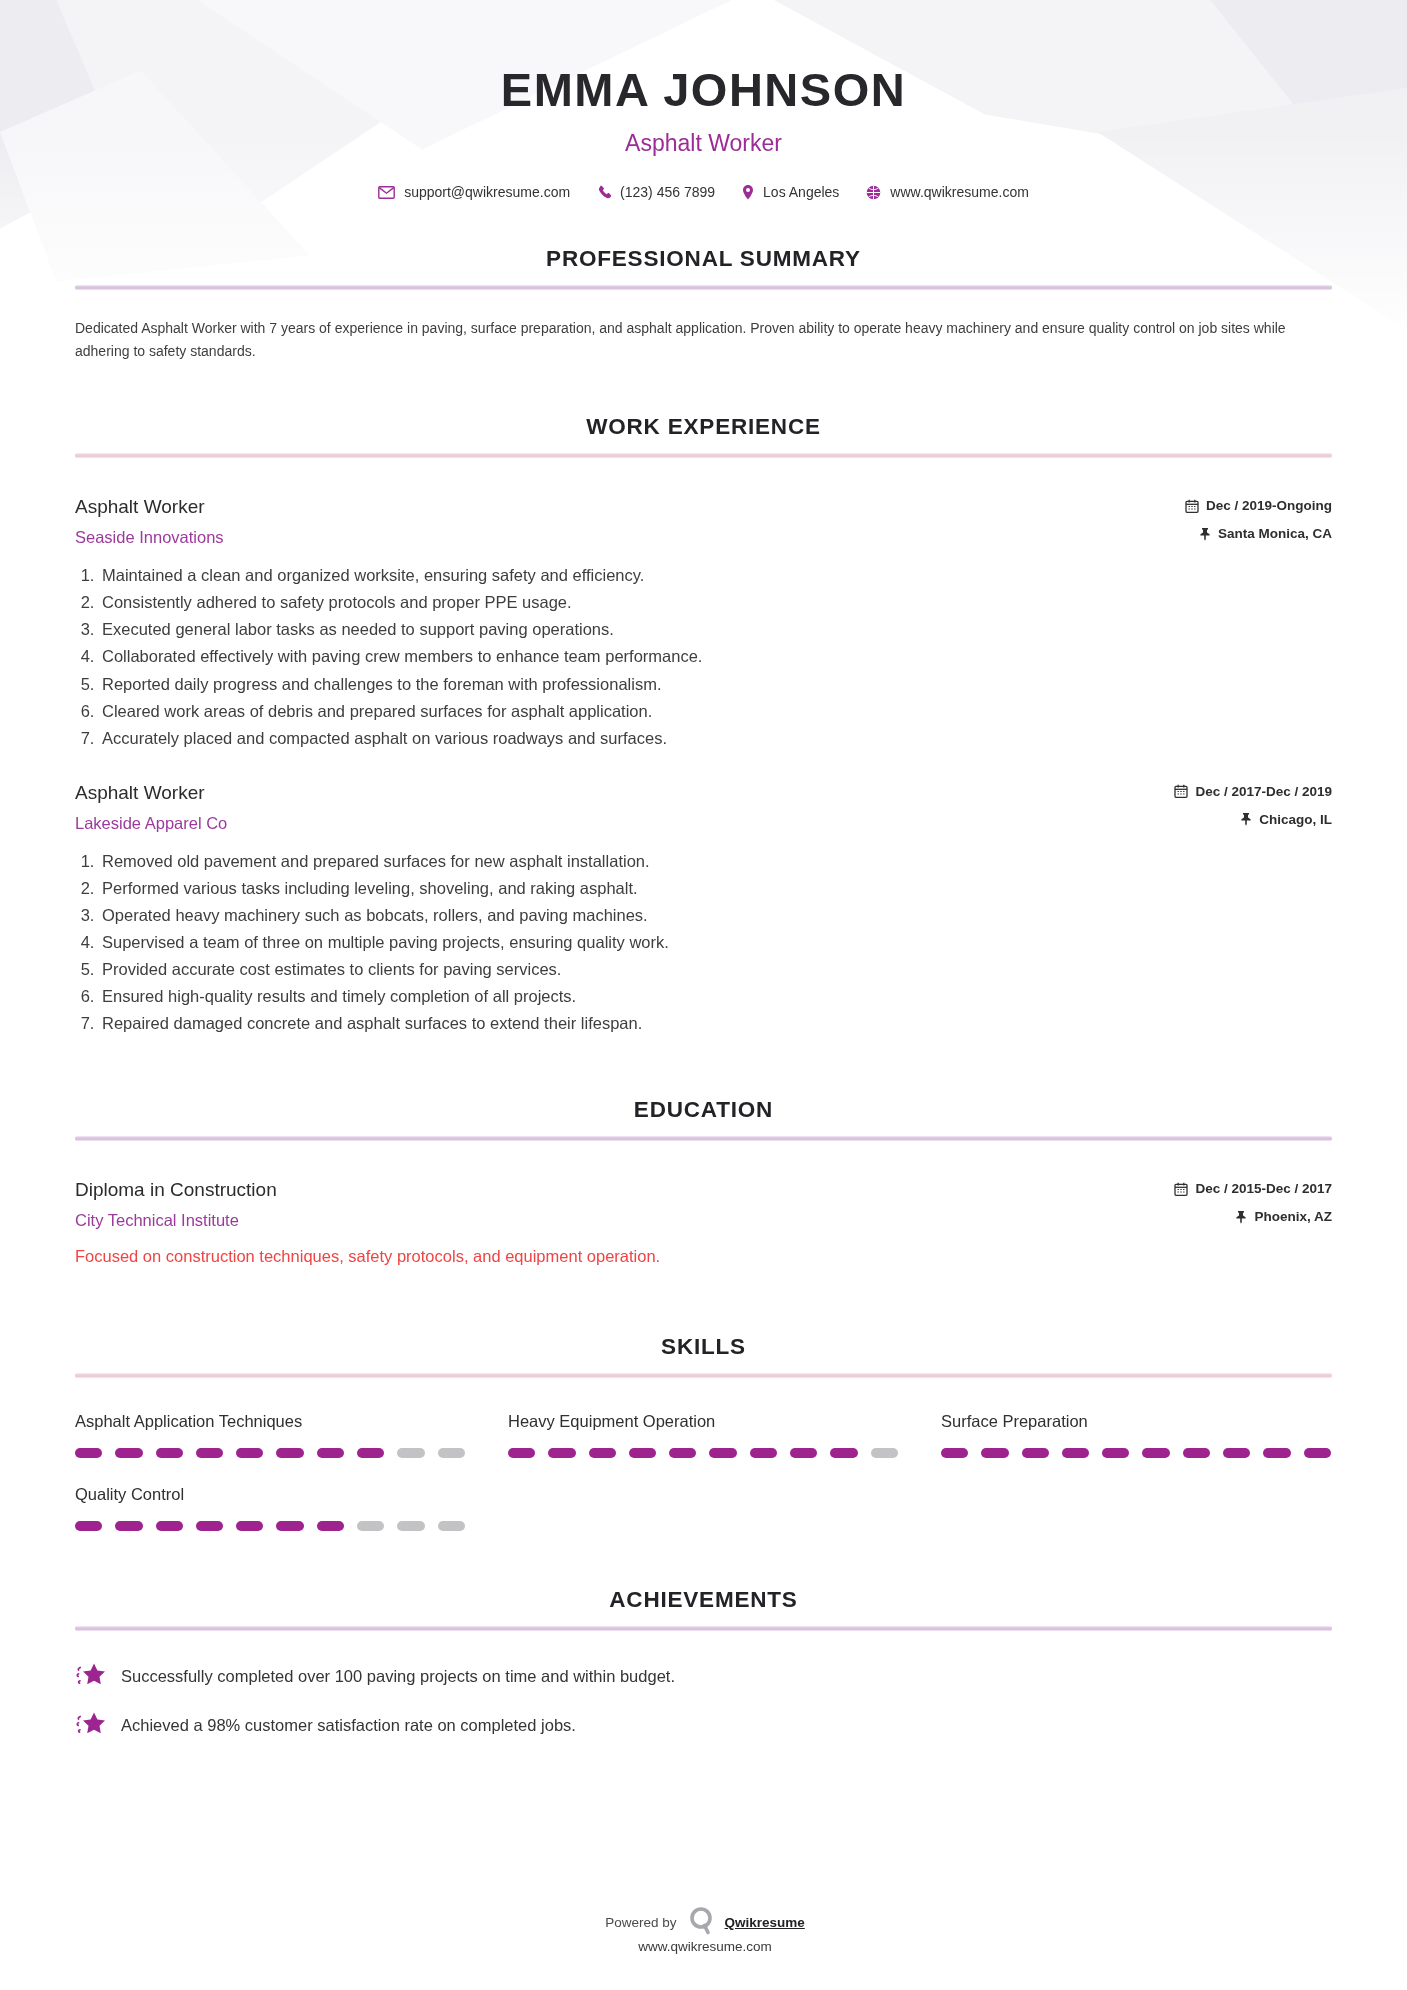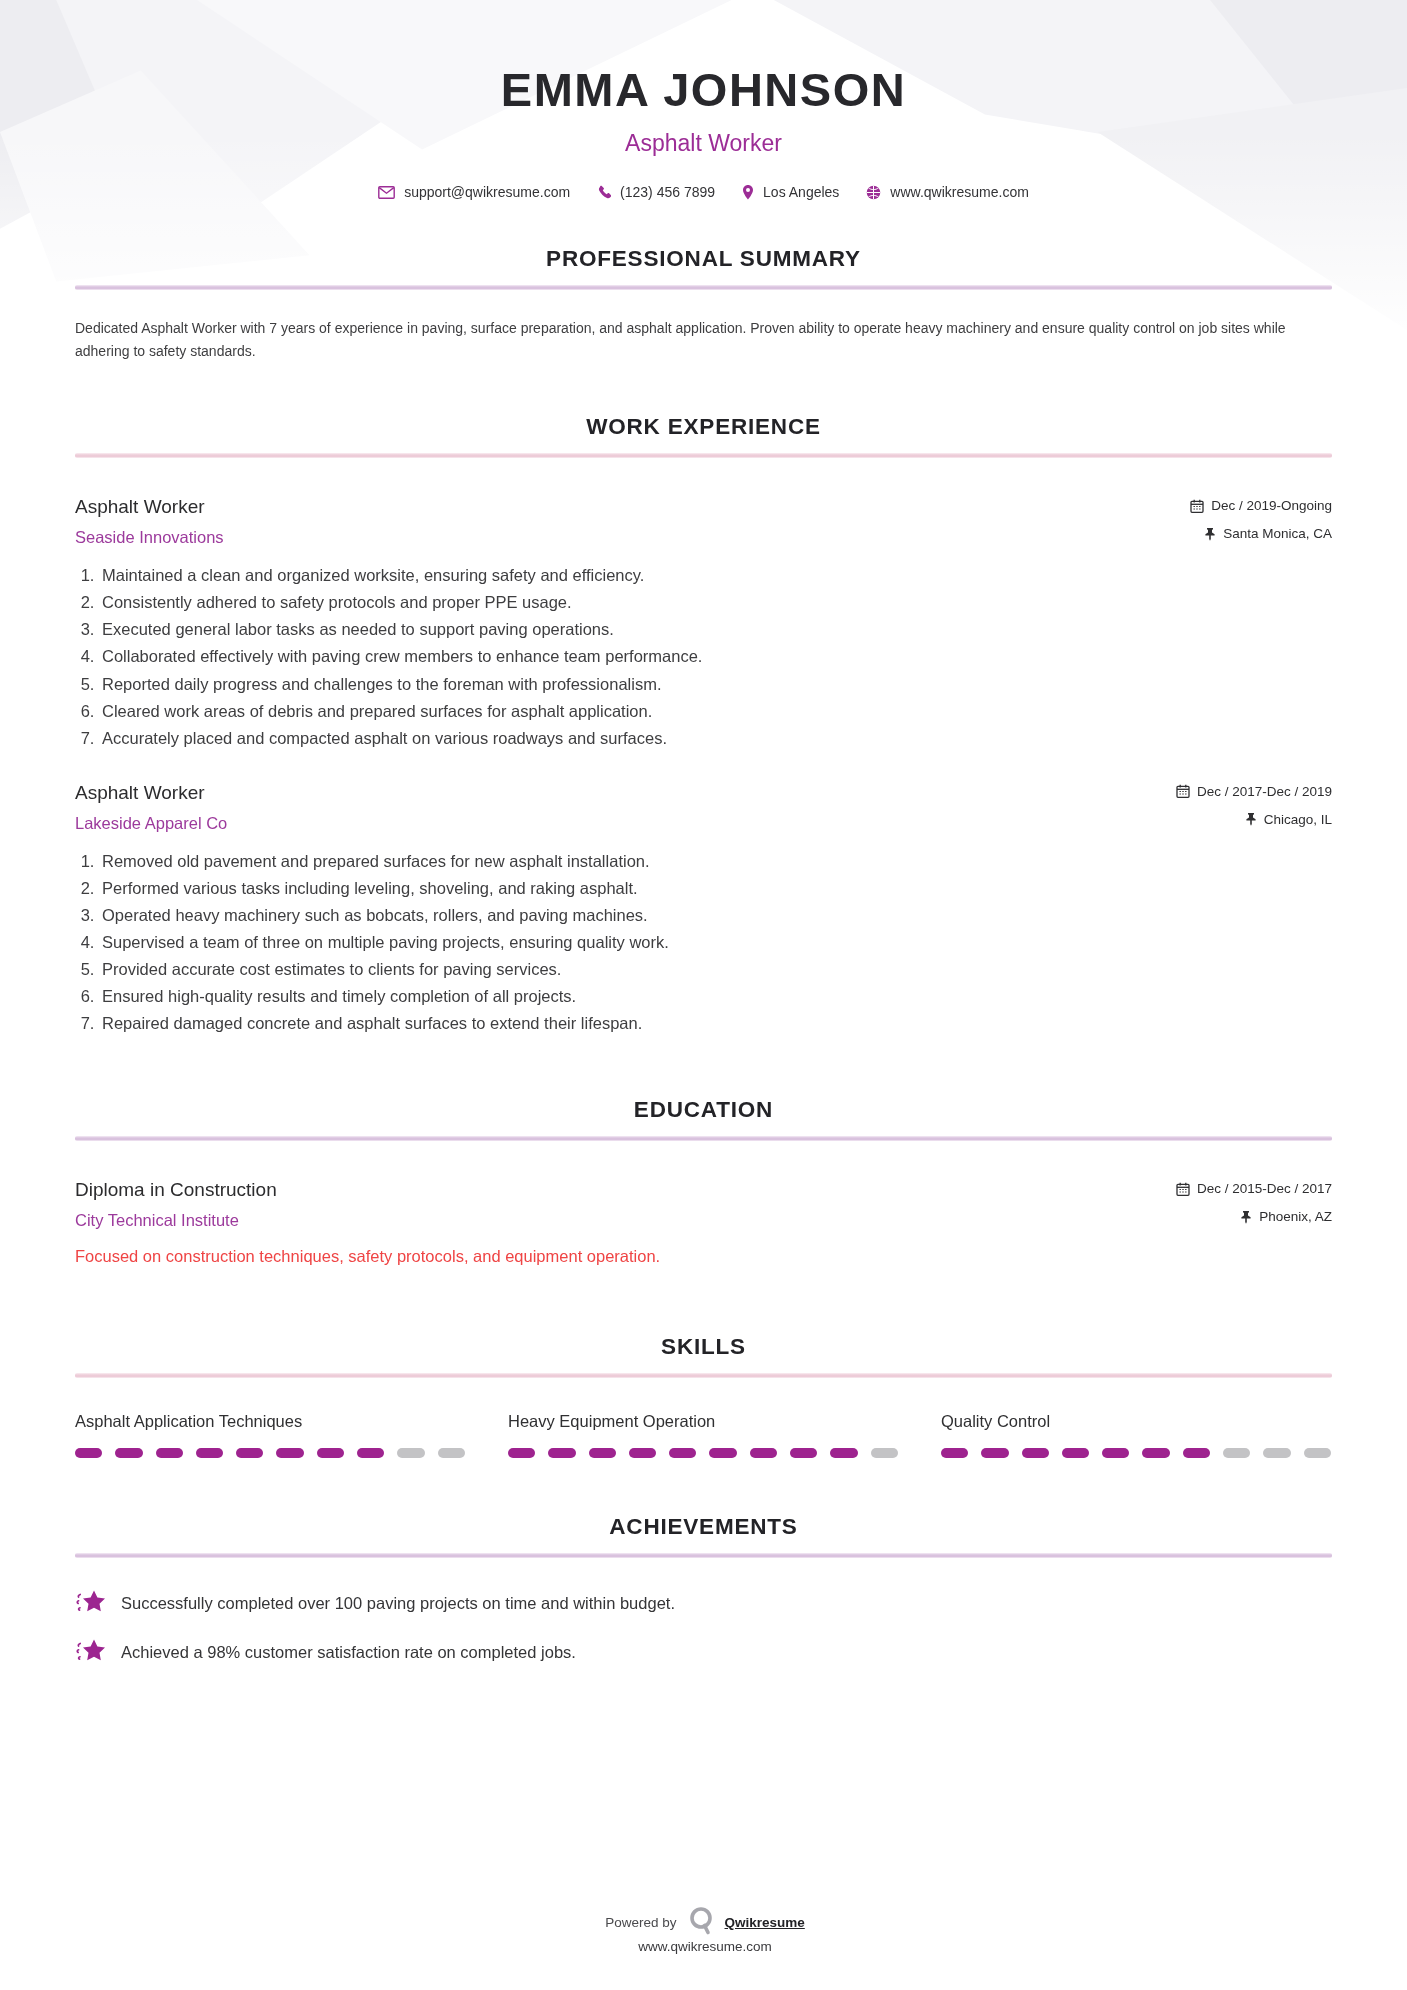--- a/index.html
+++ b/index.html
@@ -32,21 +32,21 @@
   .rule.lavender { background:linear-gradient(to bottom, #f5ecf6, #d9c2de 40%, #d9c2de 72%, #f5ecf6); }
   .rule.pink { background:linear-gradient(to bottom, #faeef3, #edccd8 40%, #edccd8 72%, #faeef3); }
   .sec-summary { margin-top:46px; }
   .summary-text { margin-top:27px; font-size:14px; line-height:1.62; color:#3e3e40; }
   .sec-exp { margin-top:52px; }
   .job { margin-top:38px; }
   .job + .job { margin-top:30px; }
   .job-head { display:flex; justify-content:space-between; align-items:flex-start; }
   .job-role { font-size:19px; font-weight:500; color:#2c2c2e; }
   .job-company { margin-top:10px; font-size:16.5px; color:#9c3a9c; }
-  .meta { display:flex; flex-direction:column; align-items:flex-end; gap:13px; font-size:13.5px; color:#2e2e30; padding-top:2px; }
+  .meta { display:flex; flex-direction:column; align-items:flex-end; gap:13px; font-size:13.5px; color:#2e2e30; padding-top:2px;font-weight:bold; }
   .meta-row { display:flex; align-items:center; gap:7px; white-space:nowrap; }
   .meta-row svg { display:block; }
   ol.bullets { margin-top:15px; padding-left:24px; font-size:16.5px; line-height:1.64; color:#3e3e40; }
   ol.bullets li { padding-left:3px; }
   .sec-edu { margin-top:60px; }
   .edu-desc { margin-top:17px; font-size:16.5px; color:#ef4444; }
   .sec-skills { margin-top:68px; }
   .skills-grid { margin-top:34px; display:grid; grid-template-columns:repeat(3, 390px); column-gap:43px; row-gap:27px; }
   .skill-name { font-size:16.5px; color:#303032; }
   .skill-bar { margin-top:17px; display:flex; gap:13px; }
@@ -274,20 +274,35 @@
             <span class="dash on"></span>
             <span class="dash on"></span>
             <span class="dash on"></span>
             <span class="dash on"></span>
             <span class="dash on"></span>
             <span class="dash on"></span>
             <span class="dash off"></span>
           </div>
       </div>
       <div class="skill">
+        <div class="skill-name">Surface Preparation</div>
+        <div class="skill-bar">
+            <span class="dash on"></span>
+            <span class="dash on"></span>
+            <span class="dash on"></span>
+            <span class="dash on"></span>
+            <span class="dash on"></span>
+            <span class="dash on"></span>
+            <span class="dash on"></span>
+            <span class="dash on"></span>
+            <span class="dash on"></span>
+            <span class="dash on"></span>
+          </div>
+      </div>
+      <div class="skill">
         <div class="skill-name">Quality Control</div>
         <div class="skill-bar">
             <span class="dash on"></span>
             <span class="dash on"></span>
             <span class="dash on"></span>
             <span class="dash on"></span>
             <span class="dash on"></span>
             <span class="dash on"></span>
             <span class="dash on"></span>
             <span class="dash off"></span>

